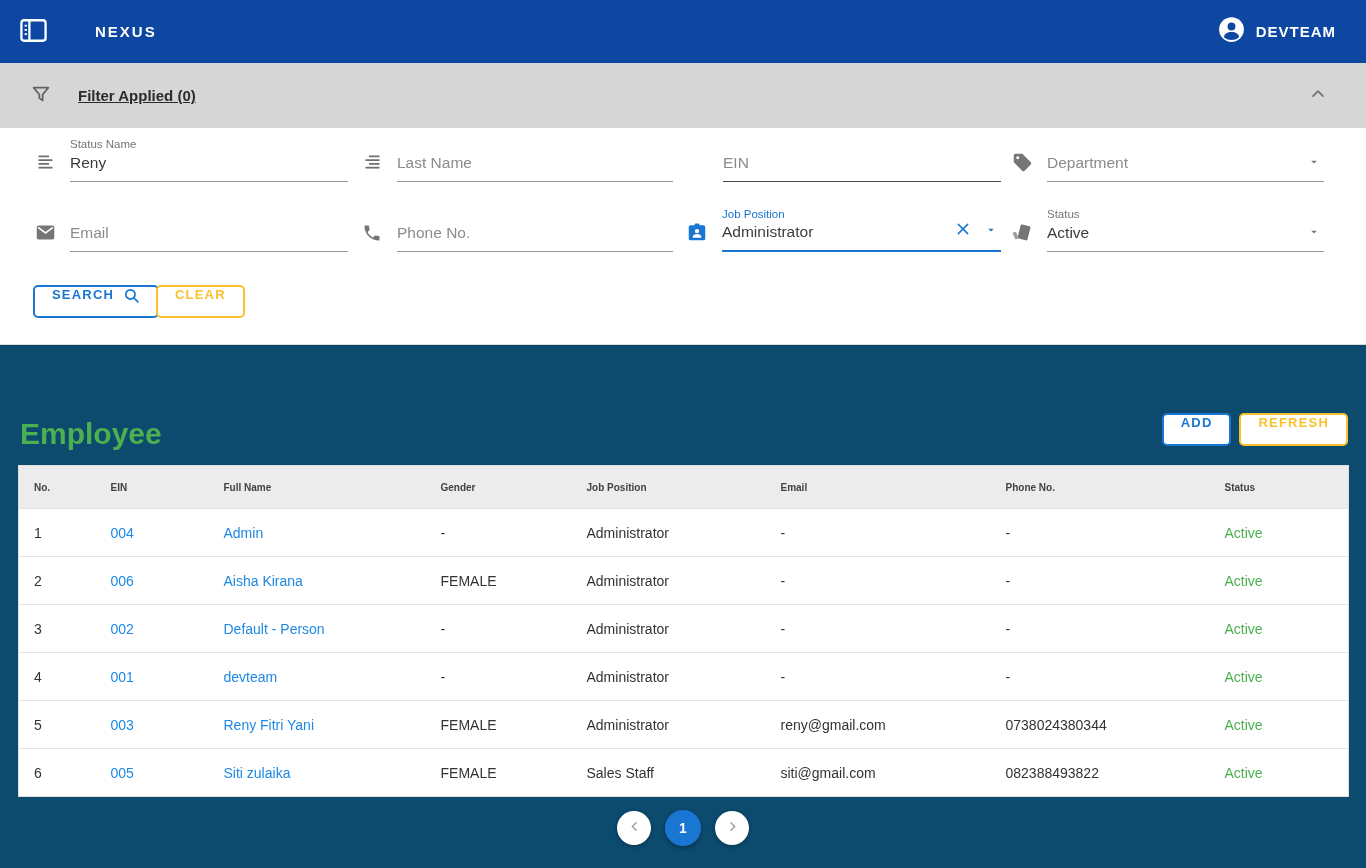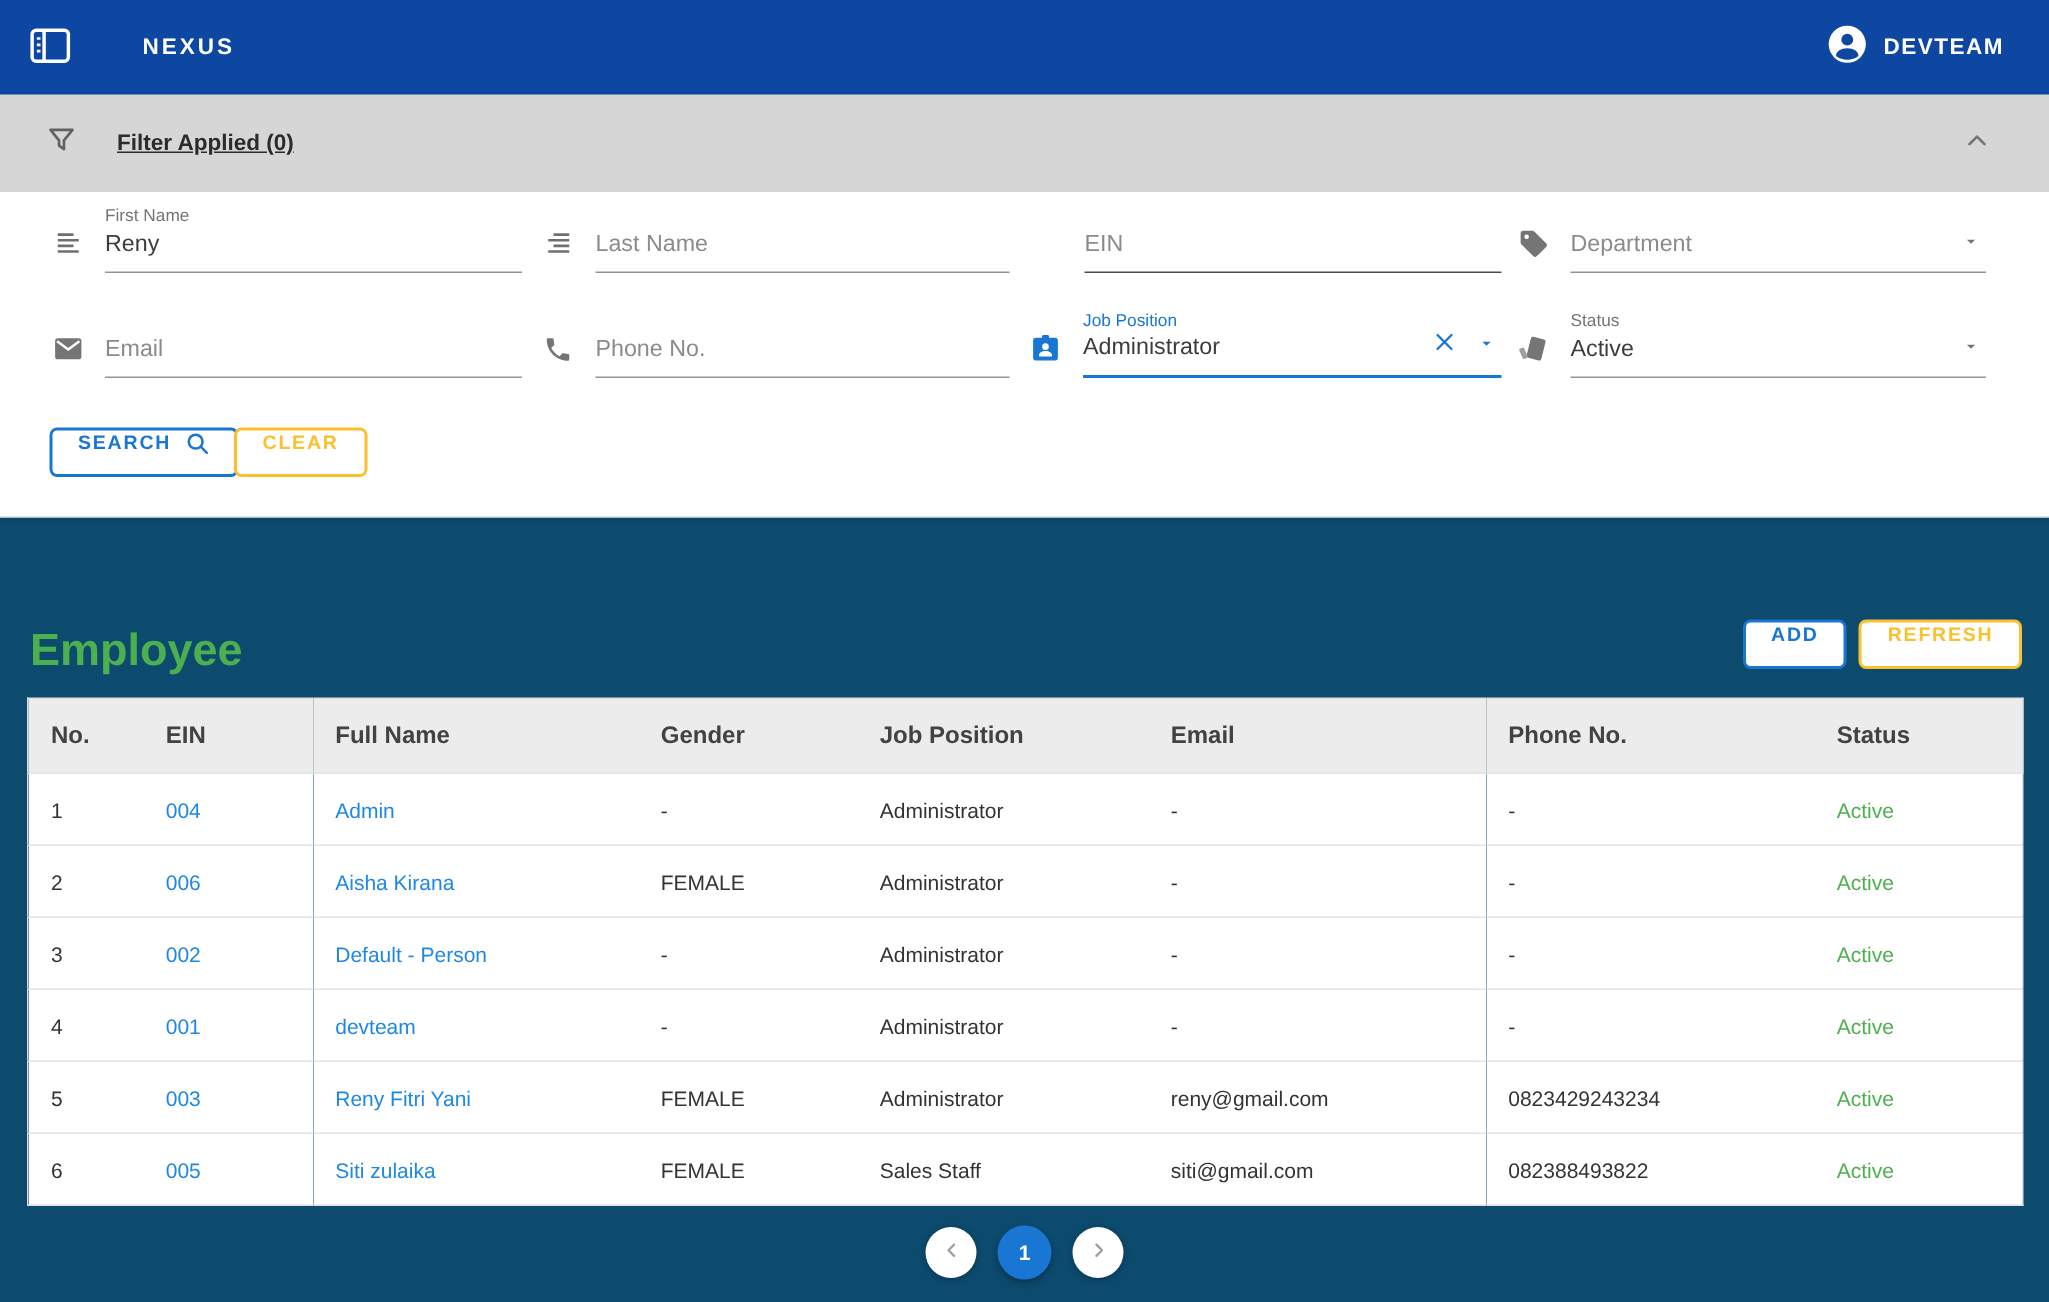--- a/index.html
+++ b/index.html
@@ -61,21 +61,21 @@
   
   .content { padding:0 18px; }
   .content-header { display:flex; align-items:center; justify-content:space-between;
     margin-top:66px; height:45px; }
   .page-title { color:#4CAF50; font-size:30px; font-weight:bold; padding-left:2px; }
   .content-actions { display:flex; gap:8px; align-self:flex-start; margin-top:2px; }
 
   table { width:1330px; border-collapse:collapse; table-layout:fixed; margin-top:9px;
     border:1px solid #e0e0e0; }
   thead tr { background:#ececec; }
-  th { text-align:left; font-size:16px; font-weight:bold; color:#424242;
+  th { text-align:left; font-size:10px; font-weight:bold; color:#424242;
     padding:16px 10px 15px 15px; }
   td { font-size:14px; color:#333; padding:15.5px 10px 15.5px 15px;
     border-top:1px solid #e3e3e3; background:#fff; overflow:hidden; white-space:nowrap; }
   a.cell-link { color:#1E88E5; text-decoration:none; cursor:pointer; }
   td.status-cell { color:#4CAF50; }
 
   
   .pagination { display:flex; justify-content:center; align-items:center; gap:14px; margin-top:13px; }
   .page-circle { width:34px; height:34px; border-radius:50%; background:#fff; border:none;
     box-shadow:0 1px 4px rgba(0,0,0,0.28); display:flex; align-items:center;
@@ -136,21 +136,21 @@
     <div class="field f-firstname">
       <span class="ficon">
         <svg width="21" height="21" viewBox="0 0 24 24" stroke="#6f6f6f" stroke-width="2">
           <line x1="4" y1="5" x2="16" y2="5"></line>
             <line x1="4" y1="9.3" x2="20" y2="9.3"></line>
           <line x1="4" y1="13.6" x2="16" y2="13.6"></line>
             <line x1="4" y1="17.9" x2="20" y2="17.9"></line>
         </svg>
       </span>
       <div class="fwrap">
-        <label class="flabel">First Name</label>
+        <label class="flabel">Status Name</label>
         <input class="finput" type="text" value="Reny" style="">
       </div>
     </div>
 
     <div class="field f-lastname">
       <span class="ficon">
         <svg width="21" height="21" viewBox="0 0 24 24" stroke="#6f6f6f" stroke-width="2">
           <line x1="8" y1="5" x2="20" y2="5"></line>
             <line x1="4" y1="9.3" x2="20" y2="9.3"></line>
           <line x1="8" y1="13.6" x2="20" y2="13.6"></line>
@@ -353,21 +353,21 @@
           <td>-</td>
           <td class="status-cell">Active</td>
         </tr>
         <tr>
           <td>5</td>
           <td><a class="cell-link">003</a></td>
           <td><a class="cell-link">Reny Fitri Yani</a></td>
           <td>FEMALE</td>
           <td>Administrator</td>
           <td>reny@gmail.com</td>
-          <td>0823429243234</td>
+          <td>0738024380344</td>
           <td class="status-cell">Active</td>
         </tr>
         <tr>
           <td>6</td>
           <td><a class="cell-link">005</a></td>
           <td><a class="cell-link">Siti zulaika</a></td>
           <td>FEMALE</td>
           <td>Sales Staff</td>
           <td>siti@gmail.com</td>
           <td>082388493822</td>

